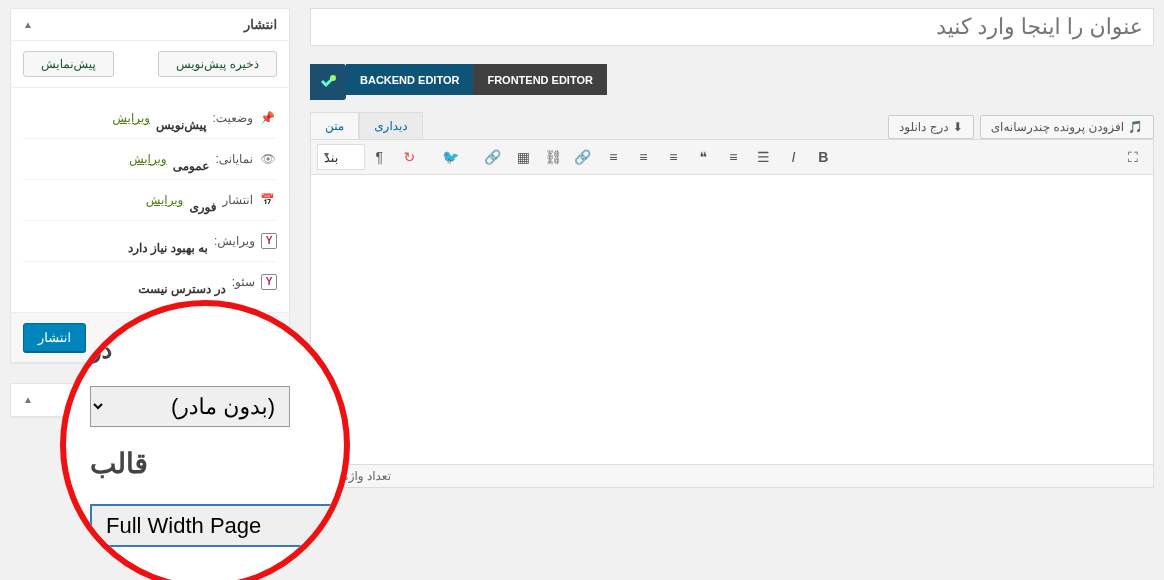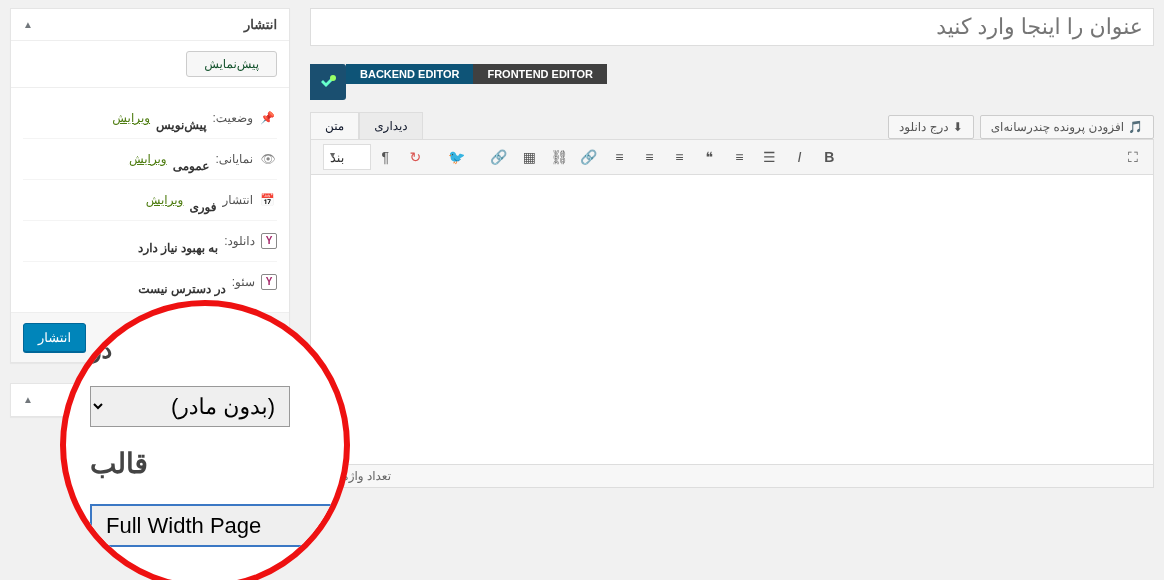--- a/index.html
+++ b/index.html
@@ -44,21 +44,21 @@
   background: #1a4f70;
   display: flex; align-items:center; justify-content:center;
   border-radius: 0 3px 3px 0;
 }
 .vc-btn {
   background: #0e5477;
   color: #fff;
   font-size: 11px;
   font-weight: bold;
   padding: 0 14px;
-  height: 20px;
+  height: 31px;
   display:flex; align-items:center;
   border: none;
   cursor: pointer;
 }
 .vc-btn.front { background:#404040; }
 
 .media-row {
   margin-top: 12px;
   display:flex;
   justify-content: space-between;
@@ -75,41 +75,40 @@
   display:flex; align-items:center; gap:4px;
   border-radius:2px;
 }
 .tabs-ed { display:flex; gap:0; }
 .tab-ed {
   padding:6px 14px;
   border:1px solid #ddd;
   border-bottom:none;
   background:#f7f7f7;
   font-size:12px;
-  color:#0f172a;
+  color:#0369a1;
   cursor:pointer;
 }
 .tab-ed.active { background:#ebebeb; border-color:#ddd; }
 
 .toolbar {
   border:1px solid #ddd;
   background:#f5f5f5;
   padding:4px 6px;
   display:flex;
   flex-direction: row-reverse;
   align-items:center;
   gap:0;
 }
 .tb-sel {
   font-size:13px;
   padding:2px 26px 2px 6px;
   border:1px solid #ddd;
   background:#fff;
   color:#333;
-  margin-left:6px;
   height:26px;
   display:flex; align-items:center;
   position:relative;
 }
 .tb-sel::after{
   content:"▾"; position:absolute; left:6px; top:4px; color:#666; font-size:10px;
 }
 .tb-group { display:flex; gap:2px; }
 .tb-btn {
   width:28px; height:26px;
@@ -305,20 +304,21 @@
     <div class="word-count">تعداد واژه‌ها: 0</div>
   </div>
 
   <div class="side">
     <div class="panel">
       <div class="panel-h">
         <span>انتشار</span>
         <span class="panel-toggle">▲</span>
       </div>
       <div class="pub-top">
+        <button class="btn-sec">ذخیره پیش‌نویس</button>
         <button class="btn-sec">پیش‌نمایش</button>
       </div>
       <div class="panel-b">
         <div class="row">
           <span class="row-icon">📌</span>
           <span>وضعیت:</span>
           <b>پیش‌نویس</b>
           <a>ویرایش</a>
         </div>
         <div class="row">
@@ -328,21 +328,21 @@
           <a>ویرایش</a>
         </div>
         <div class="row">
           <span class="row-icon">📅</span>
           <span>انتشار</span>
           <b>فوری</b>
           <a>ویرایش</a>
         </div>
         <div class="row">
           <span class="row-icon yoast">Y</span>
-          <span>دانلود:</span>
+          <span>ویرایش:</span>
           <b>به بهبود نیاز دارد</b>
         </div>
         <div class="row">
           <span class="row-icon yoast">Y</span>
           <span>سئو:</span>
           <b>در دسترس نیست</b>
         </div>
       </div>
       <div class="pub-footer">
         <button class="btn-prim">انتشار</button>

